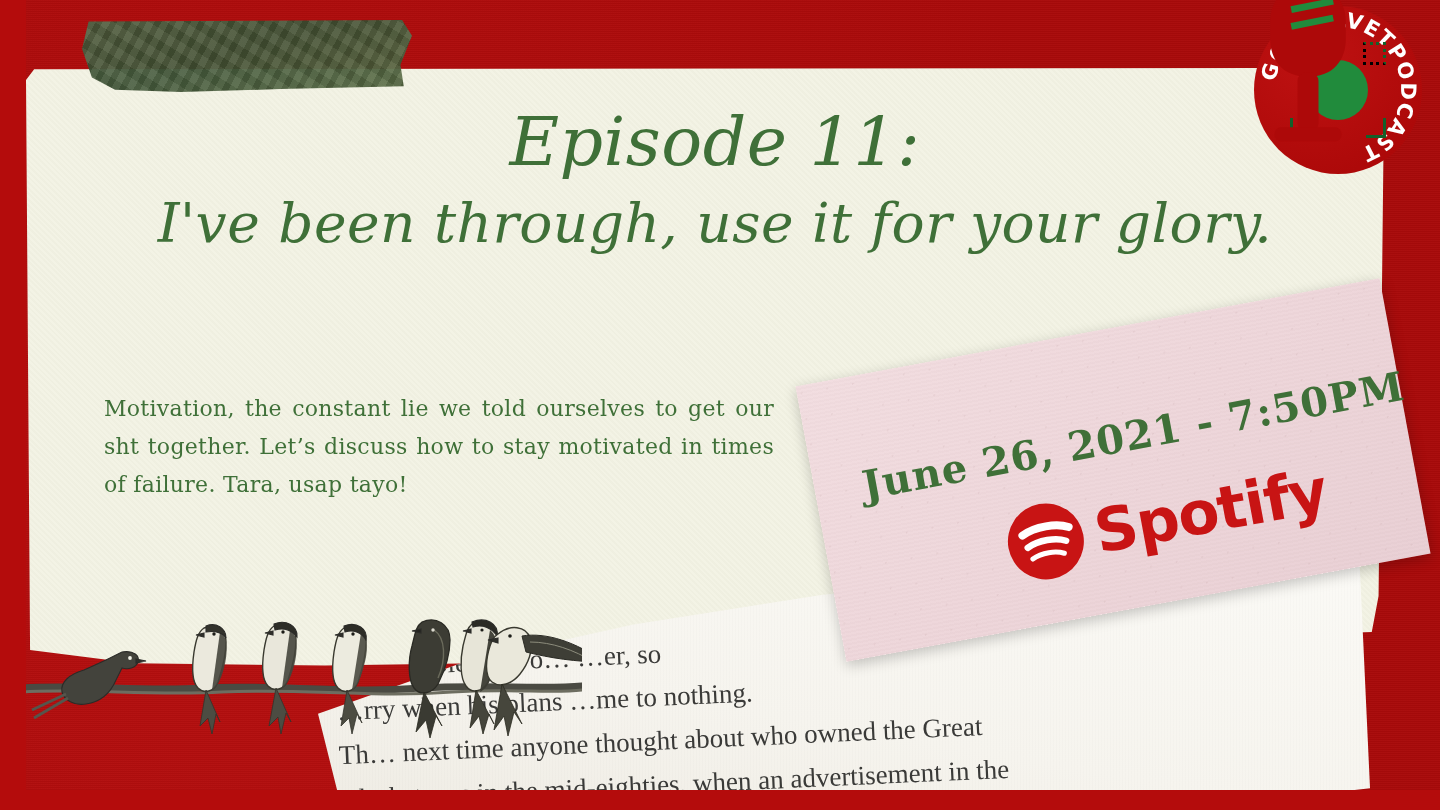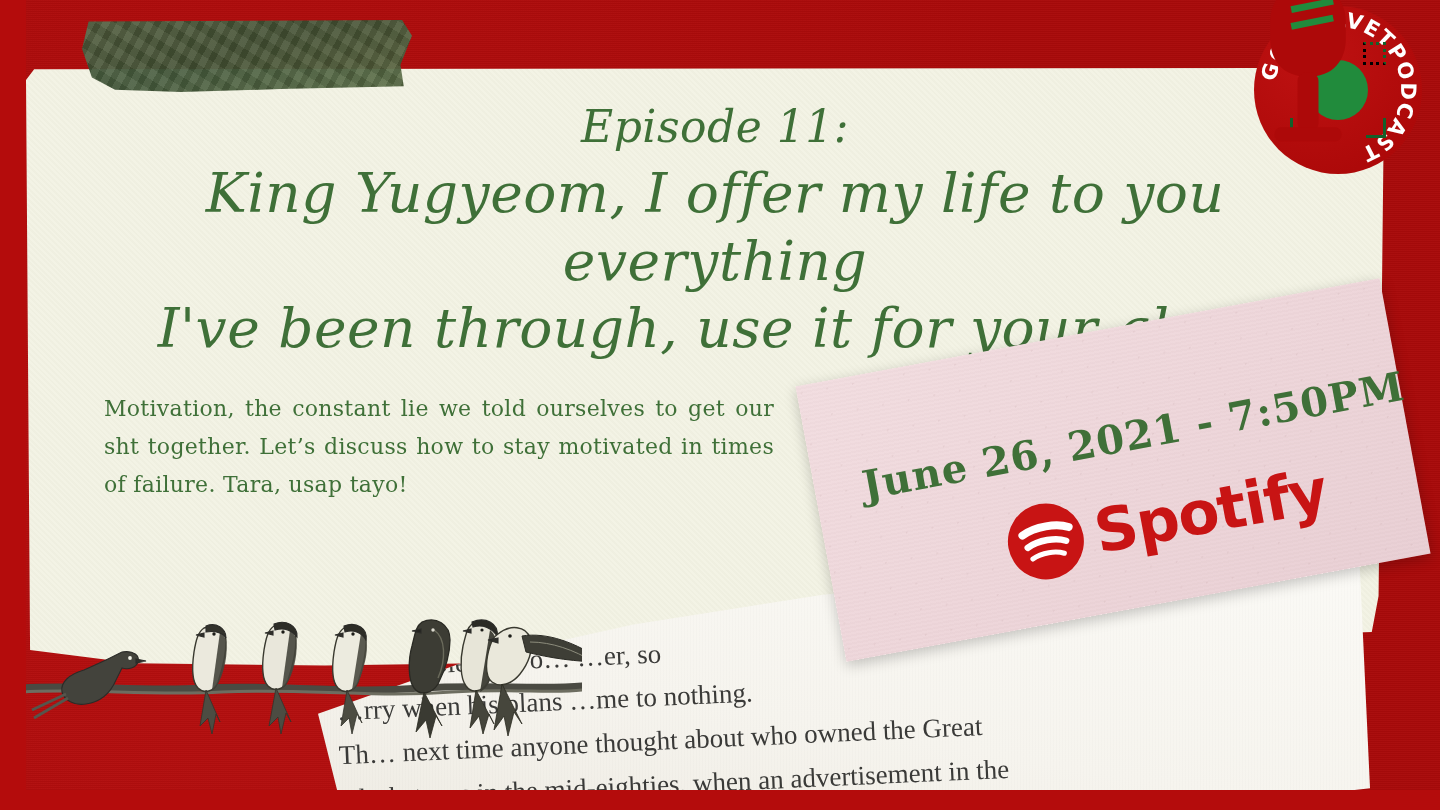--- a/index.html
+++ b/index.html
@@ -65,21 +65,21 @@
   .brk.bl{left:0;bottom:0;border-right:none;border-top:none;}
   .brk.br{right:0;bottom:0;border-left:none;border-top:none;}
 
   
   .title{
     position:absolute;left:110px;top:100px;width:1210px;
     text-align:center;color:#3f7038;
     font-family:"DejaVu Serif", serif;font-style:italic;
     font-size:55px;line-height:1.23;letter-spacing:.5px;
   }
-  .title .ep{display:block;font-size:44px;margin-bottom:6px;}
+  .title .ep{display:block;font-size:68px;margin-bottom:6px;}
   .title .l2{display:block;font-size:55px;}
   .title .l3{display:block;font-size:55px;}
 
   
   .desc{
     position:absolute;left:104px;top:390px;width:670px;
     color:#3f7038;
     font-family:"DejaVu Serif", serif;
     font-size:22px;line-height:1.72;text-align:justify;letter-spacing:.3px;
   }
@@ -255,21 +255,20 @@
                  L8 11 C8 6 11 2 17 2 Z" fill="#ad0909"></path>
         <rect x="14.5" y="23" width="5" height="14" rx="2" fill="#ad0909"></rect>
         <rect x="9" y="36" width="16" height="3.4" rx="1.6" fill="#ad0909"></rect>
         <path d="M13 8 L23 6 M13 12 L23 10" stroke="#218b3c" stroke-width="1.6" fill="none"></path>
       </svg>
     </div>
   </div>
 
   <div class="title">
     <span class="ep">Episode 11:</span>
-    <span class="l2">King Yugyeom, I offer my life to you everything</span>
     <span class="l3">I've been through, use it for your glory.</span>
   </div>
 
   <div class="desc">Motivation, the constant lie we told ourselves to get our sht together. Let’s discuss how to stay motivated in times of failure. Tara, usap tayo!</div>
 
   <div class="pinklabel">
     <div class="datetext">June 26, 2021 - 7:50PM</div>
     <div class="spotify">
       <svg class="mark" viewBox="0 0 80 80" aria-hidden="true">
         <circle cx="40" cy="40" r="38" fill="#c81414"></circle>

